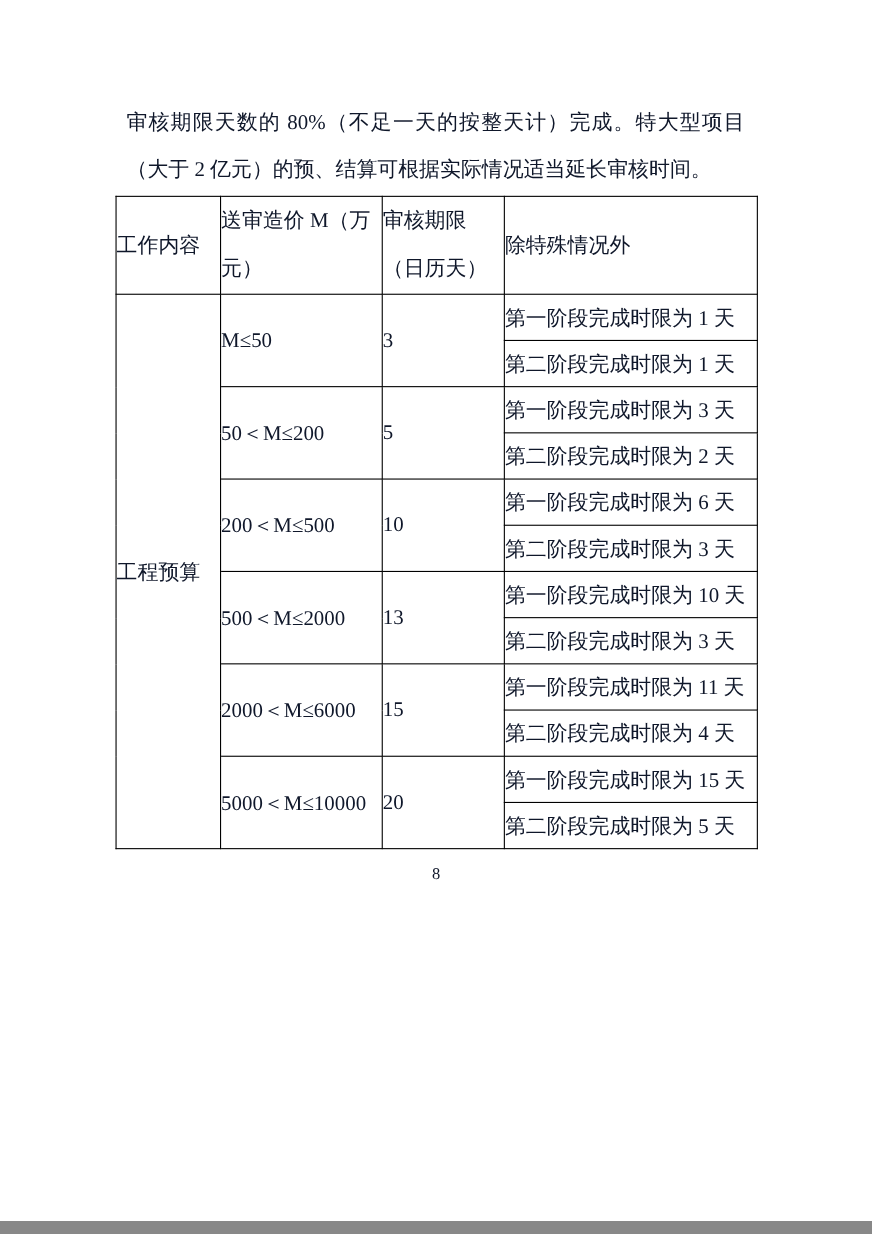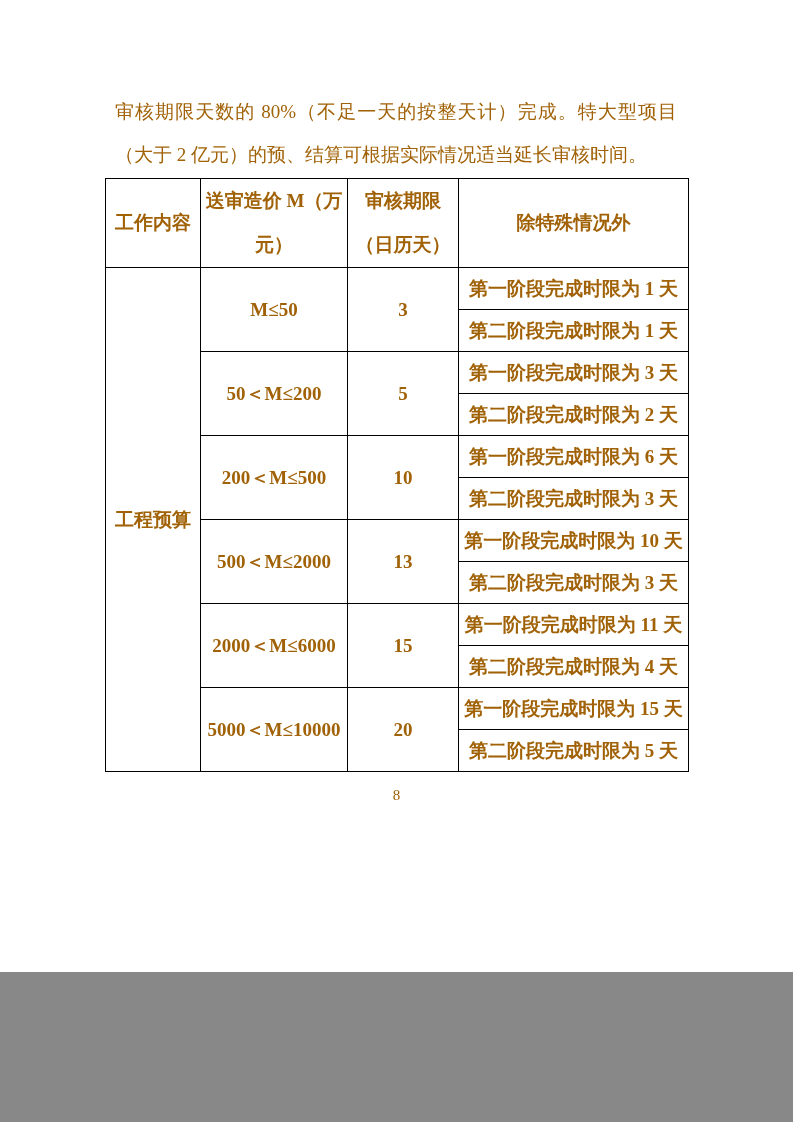--- a/index.html
+++ b/index.html
@@ -1,22 +1,22 @@
 <!DOCTYPE html>
 <html><head>
 <meta charset="utf-8">
 <style>
   html, body { margin: 0; padding: 0; background: #888; }
   .page {
     width: 793px;
-    height: 972px;
+    height: 1110px;
     margin: 0 auto;
     background: #ffffff;
     font-family: "Liberation Serif", "DejaVu Serif", serif;
-    color: #a16207;
+    color: #0f172a;
     position: relative;
     box-sizing: border-box;
     padding-top: 90px;
     overflow: hidden;
   }
   .text-block {
     margin: 0 116px 0 115px;
     font-size: 19px;
     line-height: 43px;
     text-align: justify;
@@ -26,22 +26,22 @@
   .underlined { text-decoration: underline; text-underline-offset: 4px; }
   table.limits {
     border-collapse: collapse;
     table-layout: fixed;
     width: 583px;
     margin: 2px 0 0 105px;
     font-size: 19px;
   }
   table.limits th, table.limits td {
     border: 1px solid #000000;
-    font-weight: bold;
-    text-align: center;
+    font-weight: normal;
+    text-align: left;
     vertical-align: middle;
     padding: 0;
     overflow: hidden;
   }
   table.limits thead tr { height: 82px; }
   table.limits tbody tr { height: 42px; }
   th.wrap { white-space: pre-line; line-height: 44px; }
   td.stage {
     text-align: left;
     padding-left: 8px;

